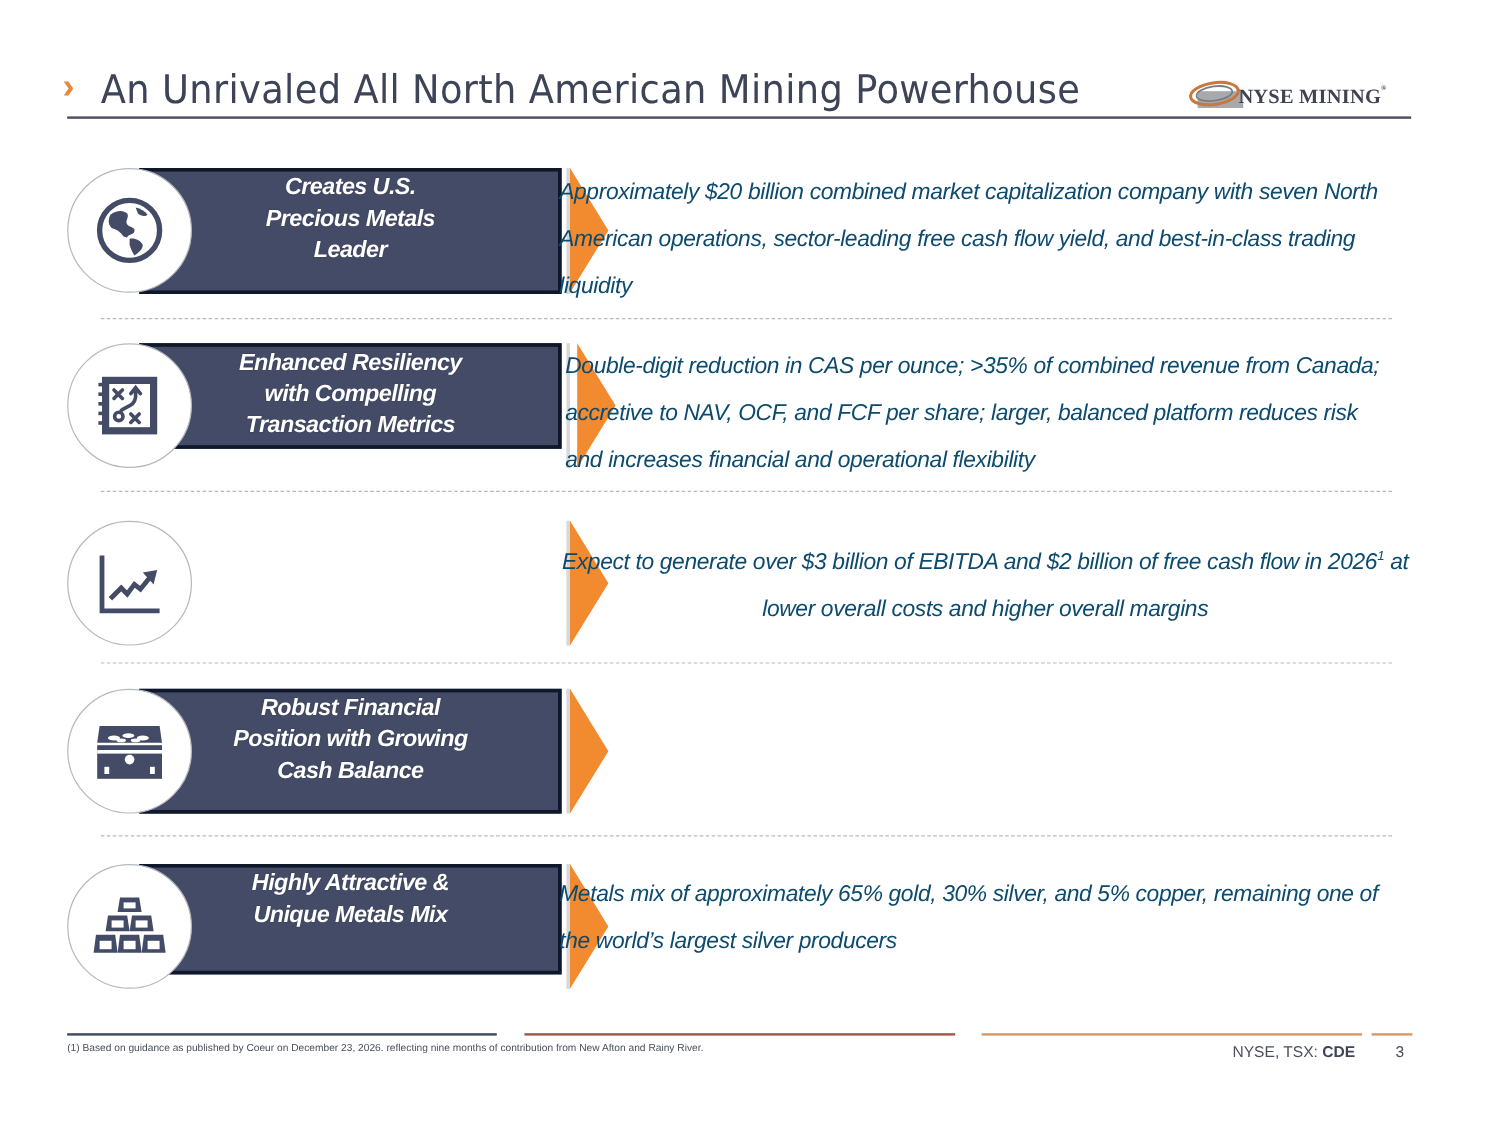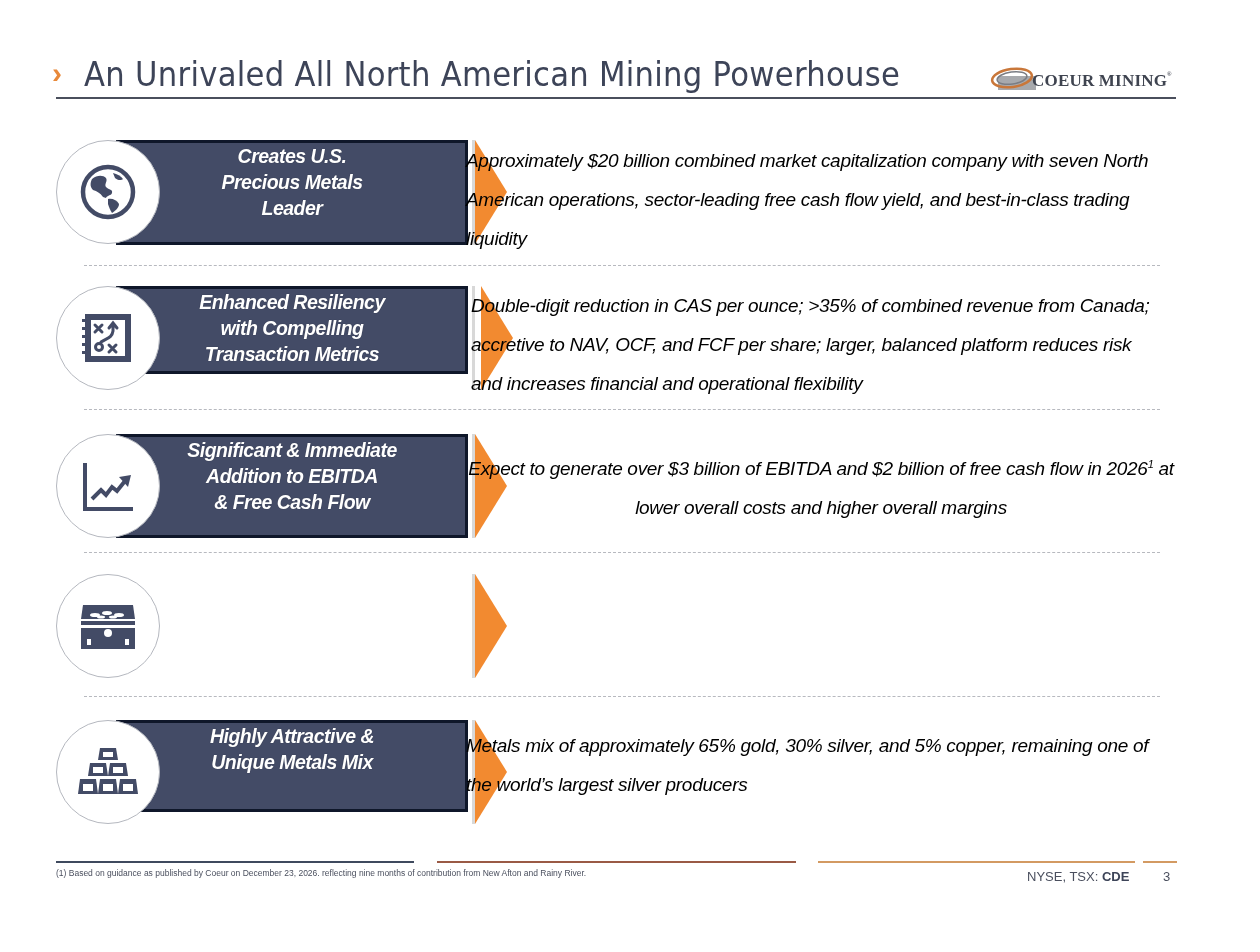--- a/index.html
+++ b/index.html
@@ -11,21 +11,21 @@
   .logo { position:absolute; left:990px; top:62px; width:195px; height:34px; }
   .logo-text { position:absolute; left:42px; top:9px; font-family:"Liberation Serif", serif; font-weight:bold; font-size:17px; color:#3f4450; letter-spacing:0.2px; white-space:nowrap; }
   .logo-text sup { font-size:6px; vertical-align:top; }
 
   .row { position:absolute; left:56px; width:1110px; }
   .label-box { position:absolute; left:60px; width:352px; background:#434b66; border:3px solid #0f172a; box-sizing:border-box; display:flex; align-items:flex-start; justify-content:center;font-weight:bold; }
   .label-text { color:#ffffff; font-style:italic; font-size:19.5px; line-height:26px; text-align:center; white-space:pre-line; letter-spacing:-0.5px; text-shadow:0 0 1px rgba(0,0,0,0.4); }
   .icon-circle { position:absolute; left:0; width:104px; height:104px; border-radius:50%; background:#ffffff; border:1.5px solid #b5b8bf; box-sizing:border-box; display:flex; align-items:center; justify-content:center; }
   .arrow { position:absolute; left:419px; width:0; height:0; border-top:52px solid transparent; border-bottom:52px solid transparent; border-left:32px solid #f28a30; }
   .arrow-edge { position:absolute; left:416px; width:3px; background:#d8d8d8; }
-  .desc { position:absolute; left:410px; width:700px; color:#000000; font-style:italic; font-size:19px; line-height:39px; letter-spacing:-0.3px; }
+  .desc { position:absolute; left:410px; width:700px; color:#0c4a6e; font-style:italic; font-size:19px; line-height:39px; letter-spacing:-0.3px; }
   .desc sup { font-size:11px; }
   .divider { position:absolute; left:84px; width:1076px; border-top:1px dashed #b7b9bf; }
 
   .foot-rule { position:absolute; top:861px; height:2px; }
   .footnote { position:absolute; left:56px; top:868px; font-size:8.5px; color:#4a4f5e; white-space:nowrap; }
   .ticker { position:absolute; left:1027px; top:869px; font-size:13px; color:#4a4f5e; white-space:nowrap; }
   .ticker b { color:#3d4458; }
   .page-num { position:absolute; left:1163px; top:869px; font-size:13px; color:#4a4f5e; }
 </style>
 </head>
@@ -35,21 +35,21 @@
   <span class="title-chevron">›</span>
   <span class="title-text">An Unrivaled All North American Mining Powerhouse</span>
 </div>
 <div class="title-rule"></div>
 <div class="logo">
   <svg width="48" height="30" viewBox="0 0 48 30" style="position:absolute;left:0;top:2px">
     <rect x="8" y="12" width="38" height="14" fill="#a7a9ad"></rect>
     <ellipse cx="22" cy="14" rx="20" ry="9" fill="none" stroke="#c9773a" stroke-width="2.5" transform="rotate(-8 22 14)"></ellipse>
     <ellipse cx="22" cy="14" rx="15" ry="6" fill="none" stroke="#7a7d84" stroke-width="1.5" transform="rotate(-8 22 14)"></ellipse>
   </svg>
-  <span class="logo-text"><span>COEUR MINING</span><sup>®</sup></span>
+  <span class="logo-text"><span>NYSE MINING</span><sup>®</sup></span>
 </div>
 
 <div class="row" style="top:140px;height:106px;">
   <div class="label-box" style="top:0;height:105px;">
     <span class="label-text">Creates U.S.
 Precious Metals
 Leader</span>
   </div>
   <div class="icon-circle" style="top:0;">
     <svg width="58" height="58" viewBox="0 0 58 58">
@@ -90,39 +90,39 @@
       </g>
     </svg>
   </div>
   <div class="arrow-edge" style="top:0;height:104px;"></div>
   <div class="arrow" style="top:0;left:425px;"></div>
   <div class="desc" style="top:0;left:415px;width:695px;">Double-digit reduction in CAS per ounce; &gt;35% of combined revenue from Canada; accretive to NAV, OCF, and FCF per share; larger, balanced platform reduces risk and increases financial and operational flexibility</div>
 </div>
 <div class="divider" style="top:409px;"></div>
 
 <div class="row" style="top:434px;height:106px;">
-  <div class="label-box" style="top:0;height:104px;">
-    <span class="label-text">Significant &amp; Immediate
-Addition to EBITDA
-&amp; Free Cash Flow</span>
-  </div>
   <div class="icon-circle" style="top:0;">
     <svg width="58" height="58" viewBox="0 0 58 58">
       <path d="M6 6 L6 52 L54 52" fill="none" stroke="#434b66" stroke-width="4"></path>
       <path d="M13 42 L22 33 L27 38 L33 30 L38 34 L46 24" fill="none" stroke="#434b66" stroke-width="4" stroke-linejoin="miter"></path>
       <path d="M40 20 L52 18 L49 30 Z" fill="#434b66"></path>
     </svg>
   </div>
   <div class="arrow-edge" style="top:0;height:104px;"></div>
   <div class="arrow" style="top:0;"></div>
   <div class="desc" style="top:11px;width:710px;text-align:center;"><span>Expect to generate over $3 billion of EBITDA and $2 billion of free cash flow in 2026</span><sup>1</sup><span> at lower overall costs and higher overall margins</span></div>
 </div>
 <div class="divider" style="top:552px;"></div>
 
 <div class="row" style="top:574px;height:106px;">
+  <div class="label-box" style="top:0;height:104px;">
+    <span class="label-text">Robust Financial
+Position with Growing
+Cash Balance</span>
+  </div>
   <div class="icon-circle" style="top:0;">
     <svg width="62" height="58" viewBox="0 0 62 58">
       <path d="M6 8 L56 8 L58 22 L4 22 Z" fill="#434b66"></path>
       <g fill="#ffffff">
           <ellipse cx="18" cy="18" rx="5" ry="2"></ellipse>
           <ellipse cx="30" cy="16" rx="5" ry="2"></ellipse>
           <ellipse cx="42" cy="18" rx="5" ry="2"></ellipse>
           <ellipse cx="24" cy="20" rx="4" ry="1.5"></ellipse>
           <ellipse cx="36" cy="20" rx="4" ry="1.5"></ellipse>
         </g>

